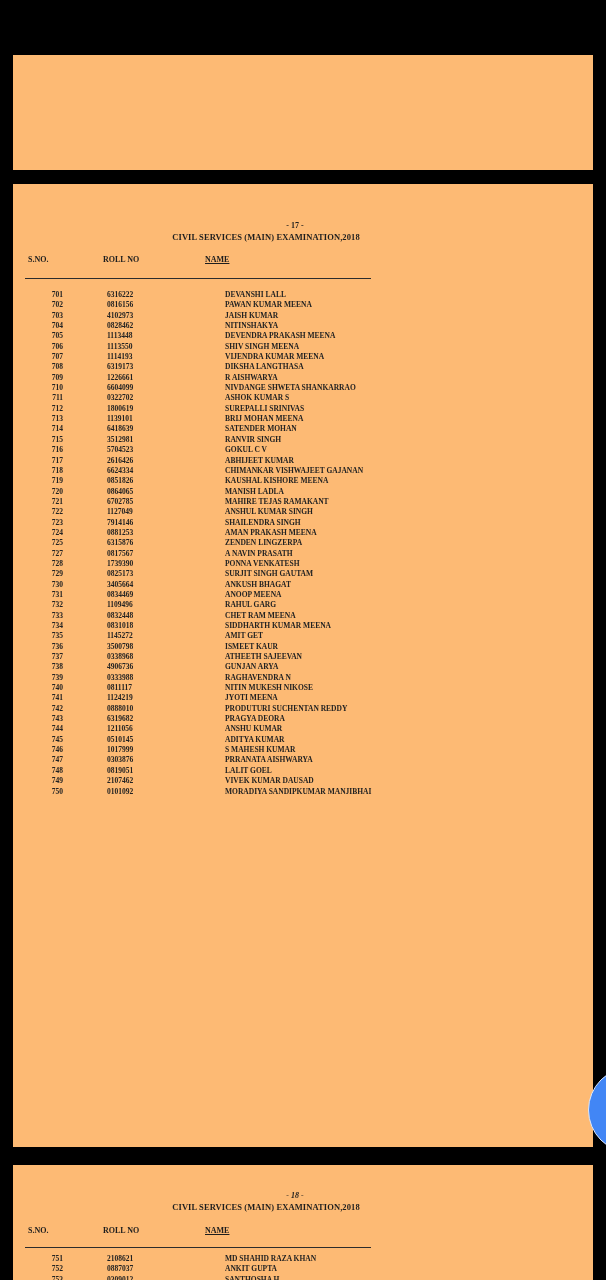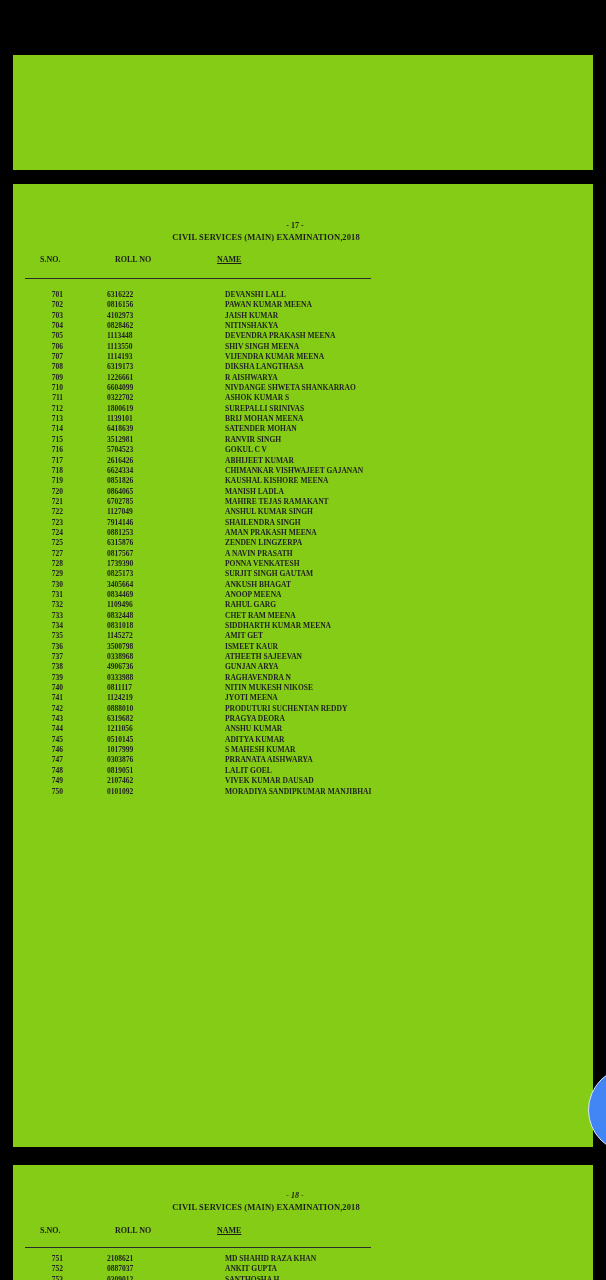--- a/index.html
+++ b/index.html
@@ -7,21 +7,21 @@
     width:606px;height:1280px;
     background:#000;
     position:relative;
     overflow:hidden;
     font-family:"Liberation Serif", serif;
   }
   .page{
     position:absolute;
     left:13px;
     width:580px;
-    background:#84cc16;
+    background:#fdba74;
     overflow:hidden;
   }
   .page-prev{top:55px;height:115px;}
   .page-17{top:184px;height:963px;}
   .page-18{top:1165px;height:115px;}
 
   .pn{
     position:absolute;
     transform:translateX(-50%);
     font-size:8px;font-weight:bold;color:#1e1e1e;
@@ -31,21 +31,20 @@
     position:absolute;
     transform:translateX(-50%);
     font-size:8.5px;font-weight:bold;color:#1e1e1e;
     letter-spacing:.1px;
     white-space:nowrap;
   }
   .col-head{
     position:absolute;
     font-size:8px;font-weight:bold;color:#1e1e1e;
     white-space:nowrap;
-    margin-left:12px;
   }
   .underlined{text-decoration:underline;}
   .rule{
     position:absolute;
     left:12px;width:346px;height:0;
     border-top:1px solid #2c2c2c;
   }
   .rows{
     position:absolute;left:0;right:0;
   }

